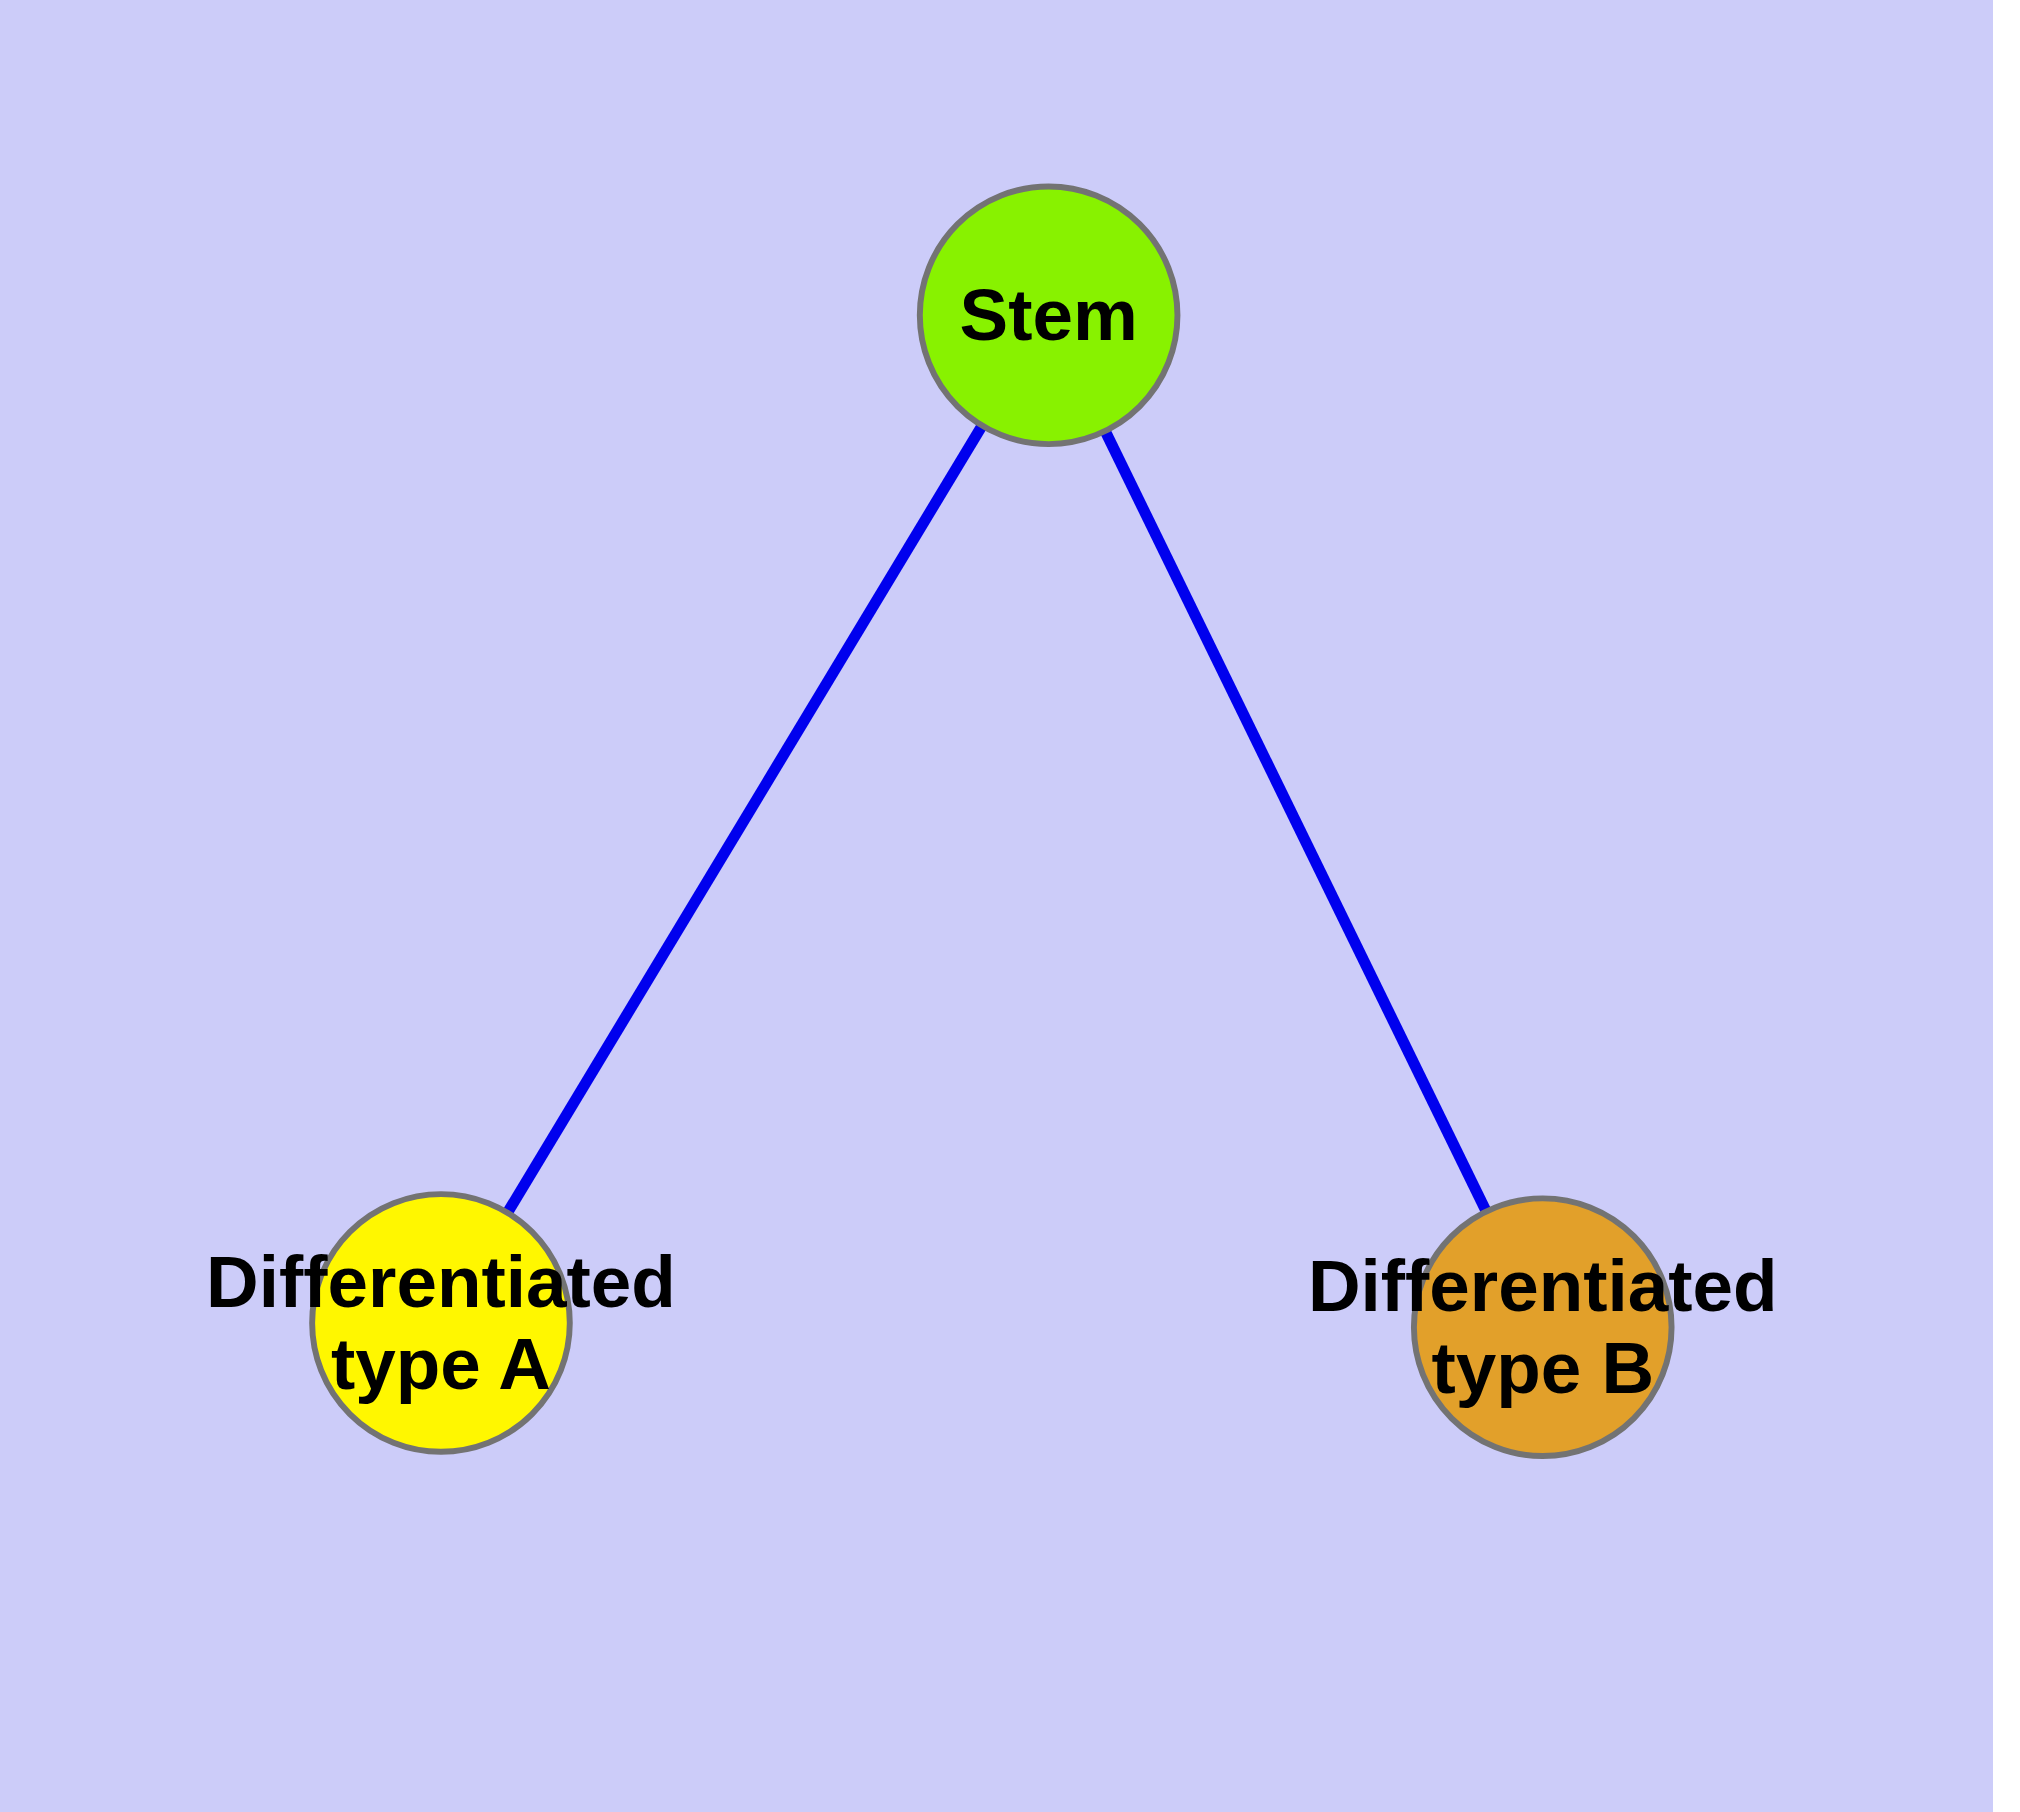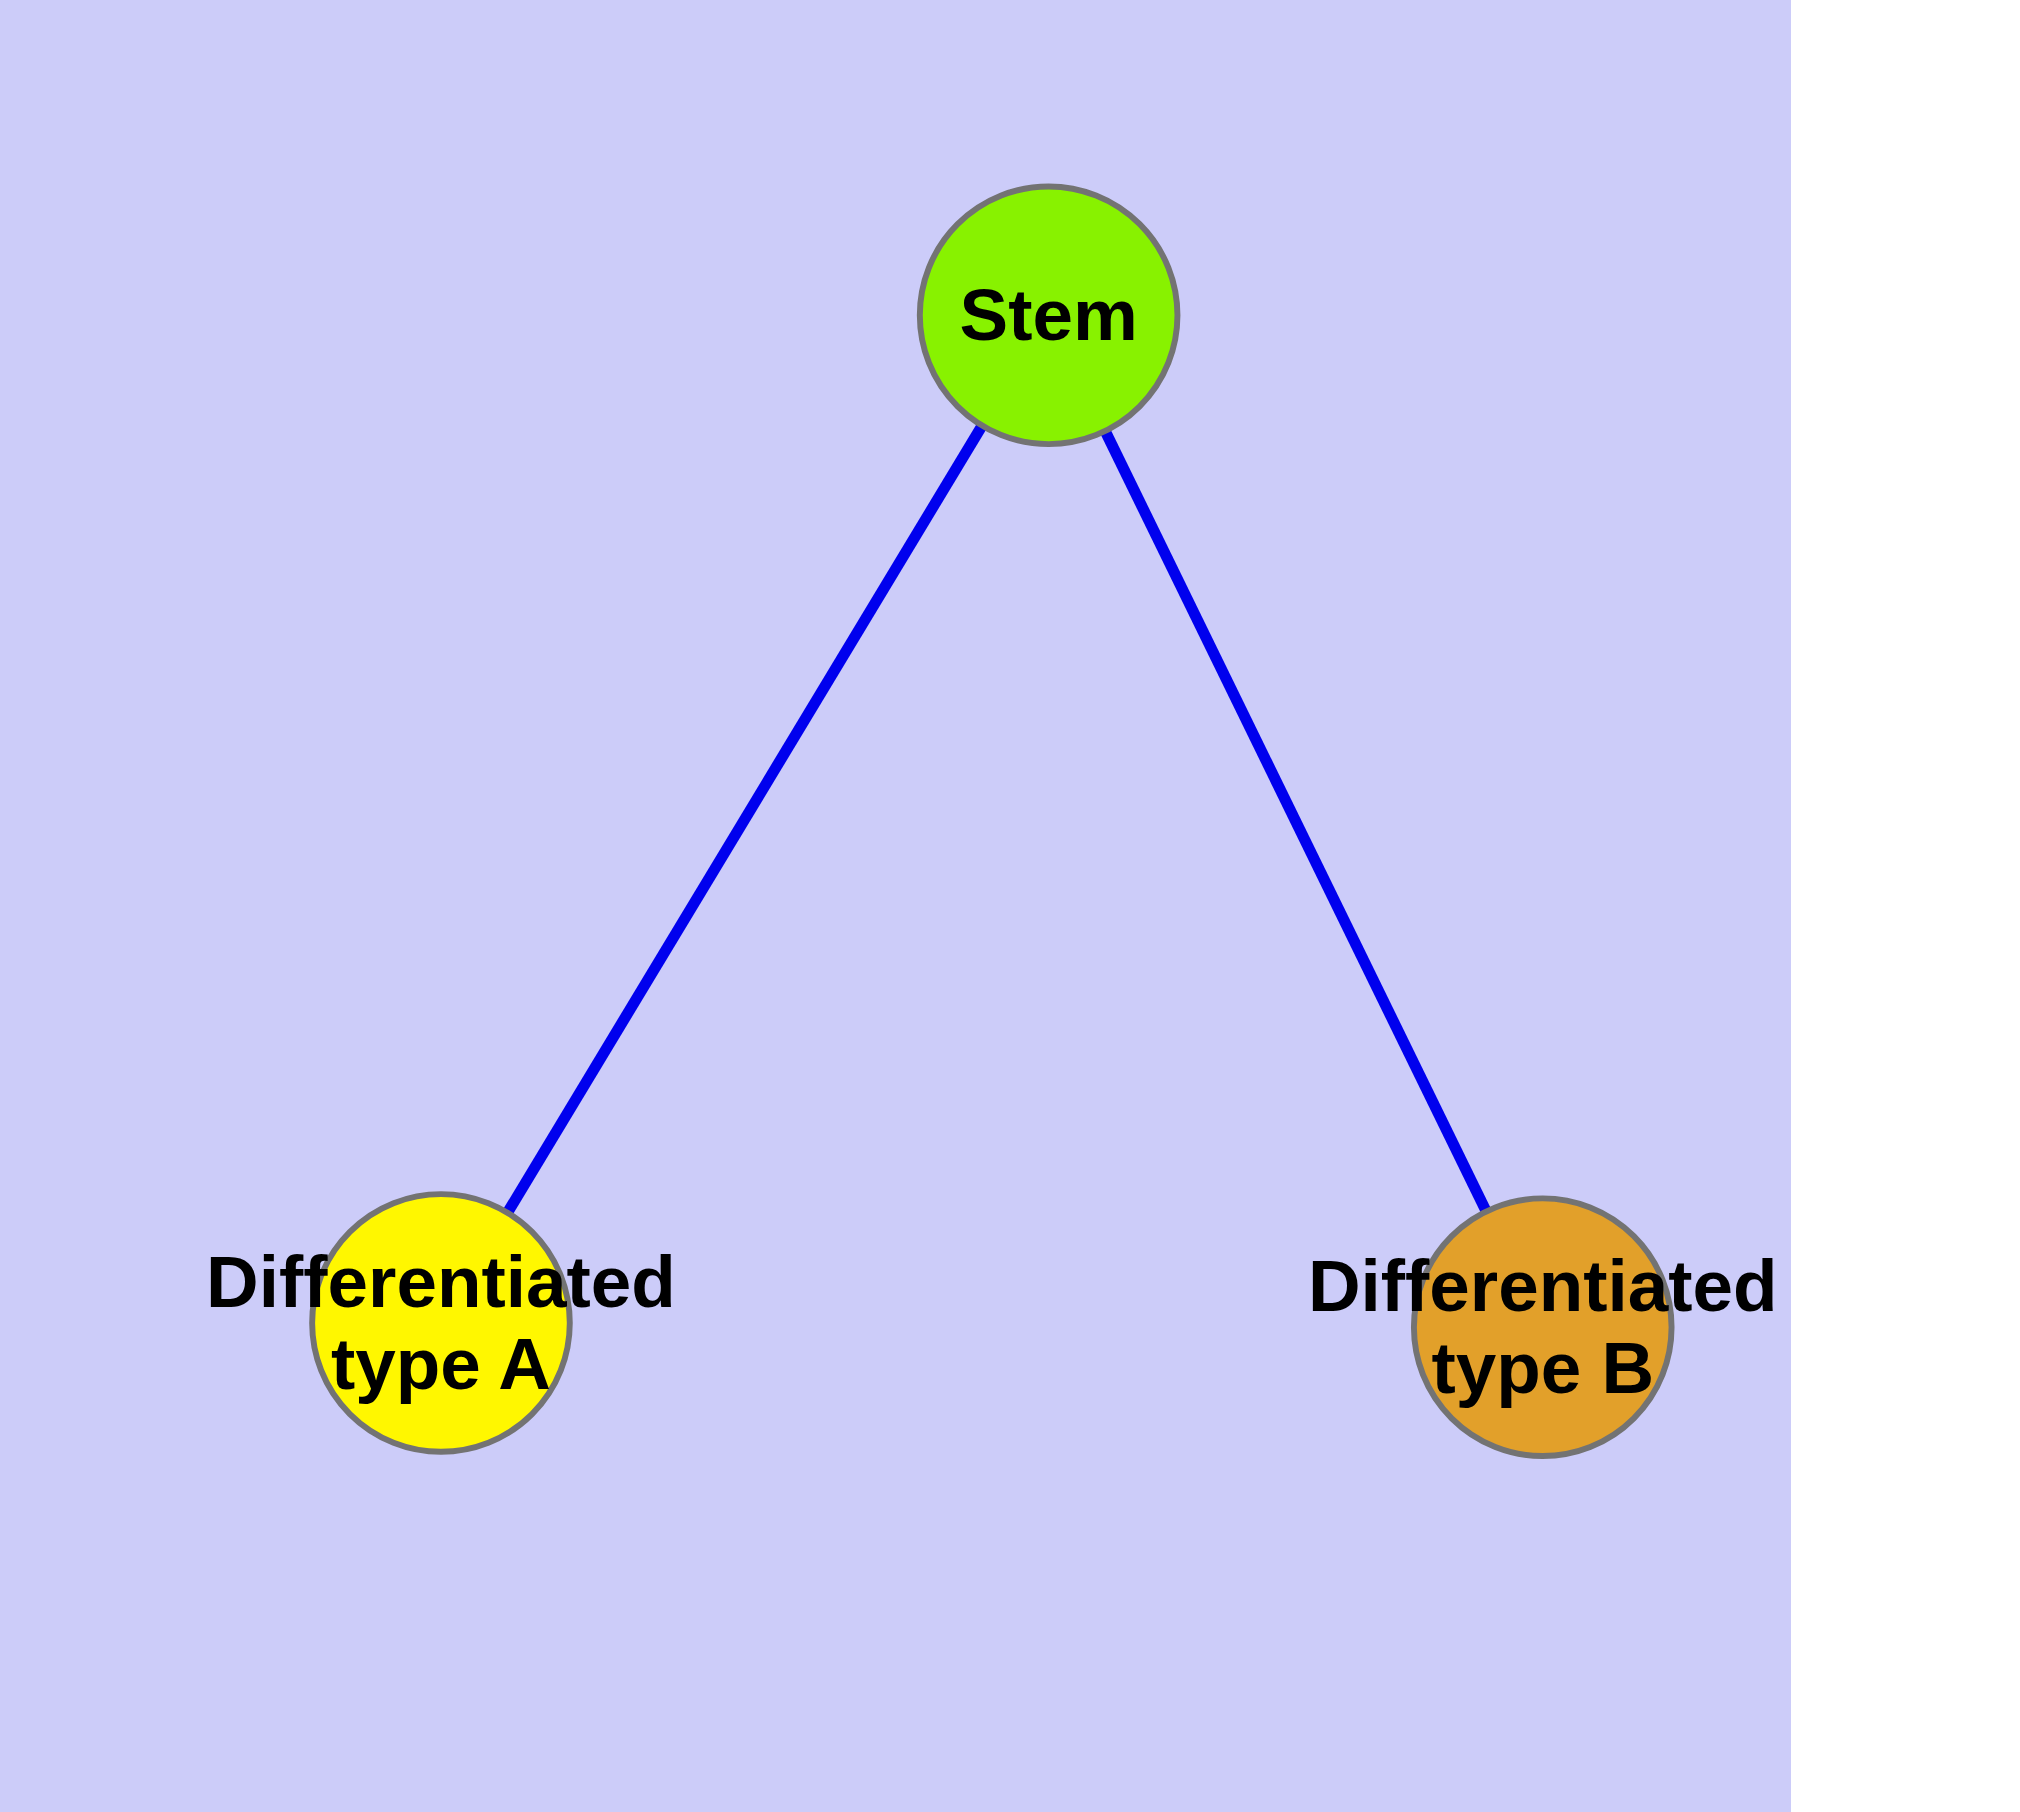--- a/index.html
+++ b/index.html
@@ -2,21 +2,21 @@
 <html style="font-size:13.6px"><head>
 <meta charset="utf-8">
 <style>
   html, body {
     margin: 0;
     padding: 0;
     background: #ffffff;
   }
   #canvas {
     position: relative;
-    width: 1791px;
+    width: 1993px;
     height: 1812px;
     background: #CCCCF9;
     overflow: hidden;
     font-family: "Liberation Sans", sans-serif;
   }
   #graph-svg {
     position: absolute;
     left: 0;
     top: 0;
     width: 2021px;

